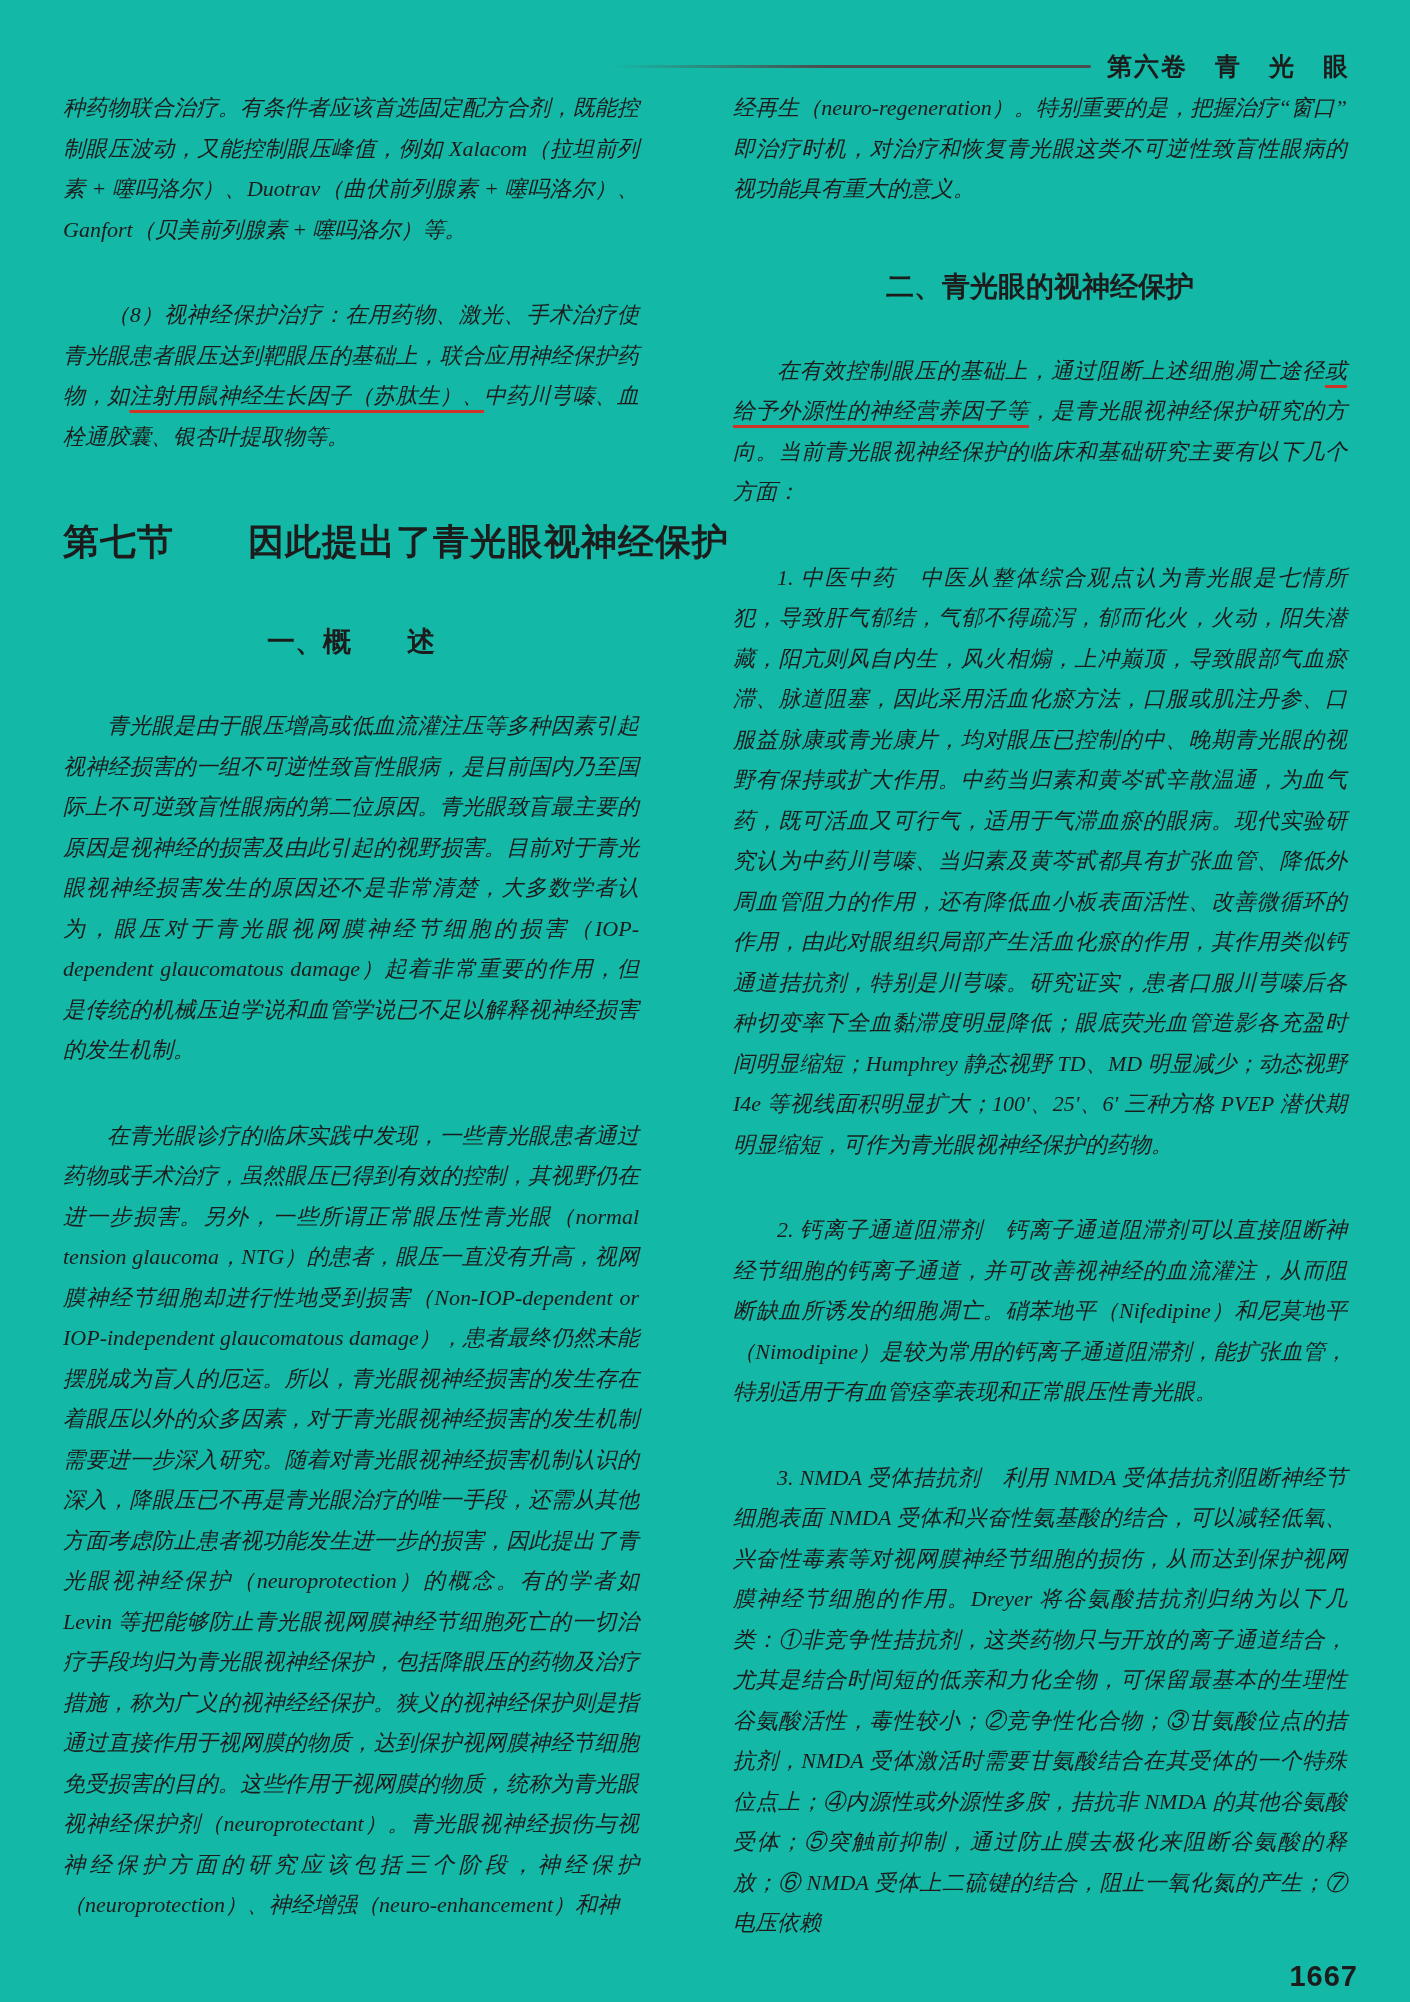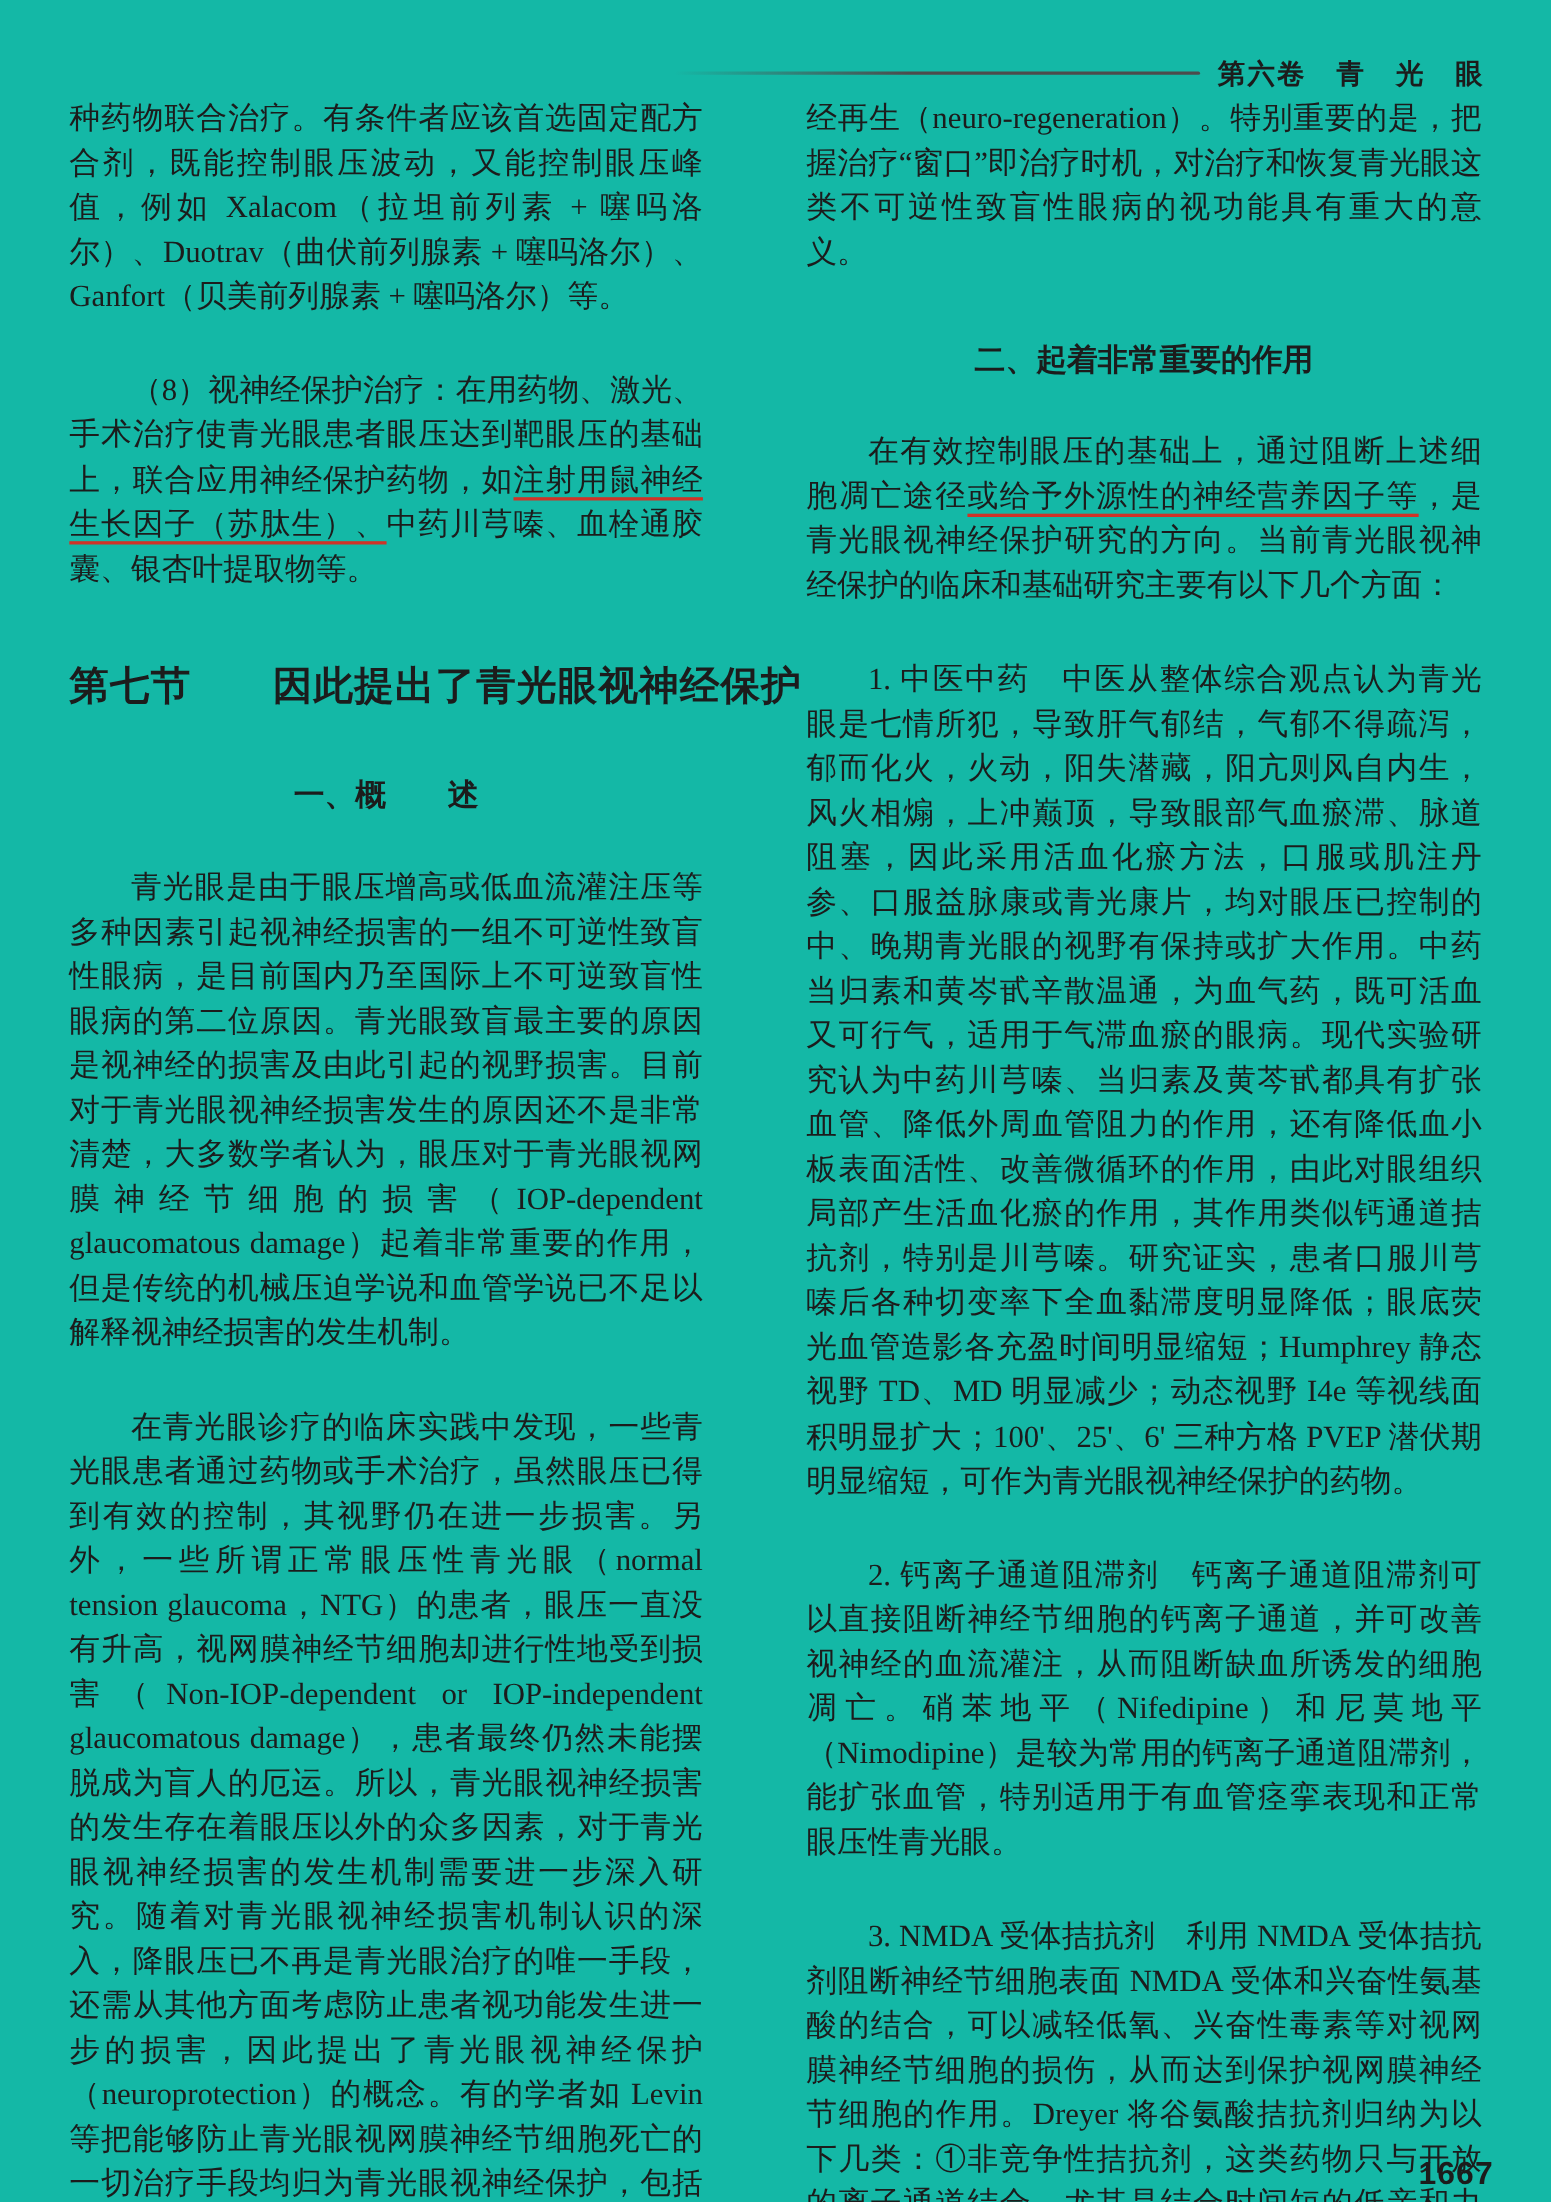--- a/index.html
+++ b/index.html
@@ -34,24 +34,25 @@
   .columns {
     position: absolute;
     top: 88px; left: 63px; right: 63px;
     display: flex;
     justify-content: space-between;
   }
   .col-left  { width: 576px; }
   .col-right { width: 614px; }
   .body-text {
     margin: 0;
-    font-size: 28px;
+    font-size: 22px;
     line-height: 40.5px;
     text-align: justify;
     overflow-wrap: break-word;
+    font-style: italic;
   }
   .indent { text-indent: 2em; margin-top: 45px; }
   .author {
     margin: 0;
     font-size: 25px;
     line-height: 40.5px;
     text-align: right;
     padding-right: 116px;
   }
   .section-heading {
@@ -113,21 +114,21 @@
       <h2 class="sub-heading">一、概　　述</h2>
 
       <p class="body-text indent">青光眼是由于眼压增高或低血流灌注压等多种因素引起视神经损害的一组不可逆性致盲性眼病，是目前国内乃至国际上不可逆致盲性眼病的第二位原因。青光眼致盲最主要的原因是视神经的损害及由此引起的视野损害。目前对于青光眼视神经损害发生的原因还不是非常清楚，大多数学者认为，眼压对于青光眼视网膜神经节细胞的损害（IOP-dependent glaucomatous damage）起着非常重要的作用，但是传统的机械压迫学说和血管学说已不足以解释视神经损害的发生机制。</p>
 
       <p class="body-text indent">在青光眼诊疗的临床实践中发现，一些青光眼患者通过药物或手术治疗，虽然眼压已得到有效的控制，其视野仍在进一步损害。另外，一些所谓正常眼压性青光眼（normal tension glaucoma，NTG）的患者，眼压一直没有升高，视网膜神经节细胞却进行性地受到损害（Non-IOP-dependent or IOP-independent glaucomatous damage），患者最终仍然未能摆脱成为盲人的厄运。所以，青光眼视神经损害的发生存在着眼压以外的众多因素，对于青光眼视神经损害的发生机制需要进一步深入研究。随着对青光眼视神经损害机制认识的深入，降眼压已不再是青光眼治疗的唯一手段，还需从其他方面考虑防止患者视功能发生进一步的损害，因此提出了青光眼视神经保护（neuroprotection）的概念。有的学者如 Levin 等把能够防止青光眼视网膜神经节细胞死亡的一切治疗手段均归为青光眼视神经保护，包括降眼压的药物及治疗措施，称为广义的视神经经保护。狭义的视神经保护则是指通过直接作用于视网膜的物质，达到保护视网膜神经节细胞免受损害的目的。这些作用于视网膜的物质，统称为青光眼视神经保护剂（neuroprotectant）。青光眼视神经损伤与视神经保护方面的研究应该包括三个阶段，神经保护（neuroprotection）、神经增强（neuro-enhancement）和神</p>
     </section>
 
     <section class="col-right">
       <p class="body-text">经再生（neuro-regeneration）。特别重要的是，把握治疗“窗口”即治疗时机，对治疗和恢复青光眼这类不可逆性致盲性眼病的视功能具有重大的意义。</p>
 
-      <h2 class="sub-heading">二、起着非常重要的作用</h2>
+      <h2 class="sub-heading">二、青光眼的视神经保护</h2>
 
       <p class="body-text indent"><span>在有效控制眼压的基础上，通过阻断上述细胞凋亡途径</span><span class="red-underline">或给予外源性的神经营养因子等</span><span>，是青光眼视神经保护研究的方向。当前青光眼视神经保护的临床和基础研究主要有以下几个方面：</span></p>
 
       <p class="body-text indent">1. 中医中药　中医从整体综合观点认为青光眼是七情所犯，导致肝气郁结，气郁不得疏泻，郁而化火，火动，阳失潜藏，阳亢则风自内生，风火相煽，上冲巅顶，导致眼部气血瘀滞、脉道阻塞，因此采用活血化瘀方法，口服或肌注丹参、口服益脉康或青光康片，均对眼压已控制的中、晚期青光眼的视野有保持或扩大作用。中药当归素和黄岑甙辛散温通，为血气药，既可活血又可行气，适用于气滞血瘀的眼病。现代实验研究认为中药川芎嗪、当归素及黄芩甙都具有扩张血管、降低外周血管阻力的作用，还有降低血小板表面活性、改善微循环的作用，由此对眼组织局部产生活血化瘀的作用，其作用类似钙通道拮抗剂，特别是川芎嗪。研究证实，患者口服川芎嗪后各种切变率下全血黏滞度明显降低；眼底荧光血管造影各充盈时间明显缩短；Humphrey 静态视野 TD、MD 明显减少；动态视野 I4e 等视线面积明显扩大；100'、25'、6' 三种方格 PVEP 潜伏期明显缩短，可作为青光眼视神经保护的药物。</p>
 
       <p class="body-text indent">2. 钙离子通道阻滞剂　钙离子通道阻滞剂可以直接阻断神经节细胞的钙离子通道，并可改善视神经的血流灌注，从而阻断缺血所诱发的细胞凋亡。硝苯地平（Nifedipine）和尼莫地平（Nimodipine）是较为常用的钙离子通道阻滞剂，能扩张血管，特别适用于有血管痉挛表现和正常眼压性青光眼。</p>
 
       <p class="body-text indent">3. NMDA 受体拮抗剂　利用 NMDA 受体拮抗剂阻断神经节细胞表面 NMDA 受体和兴奋性氨基酸的结合，可以减轻低氧、兴奋性毒素等对视网膜神经节细胞的损伤，从而达到保护视网膜神经节细胞的作用。Dreyer 将谷氨酸拮抗剂归纳为以下几类：①非竞争性拮抗剂，这类药物只与开放的离子通道结合，尤其是结合时间短的低亲和力化全物，可保留最基本的生理性谷氨酸活性，毒性较小；②竞争性化合物；③甘氨酸位点的拮抗剂，NMDA 受体激活时需要甘氨酸结合在其受体的一个特殊位点上；④内源性或外源性多胺，拮抗非 NMDA 的其他谷氨酸受体；⑤突触前抑制，通过防止膜去极化来阻断谷氨酸的释放；⑥ NMDA 受体上二硫键的结合，阻止一氧化氮的产生；⑦电压依赖</p>
     </section>
 

